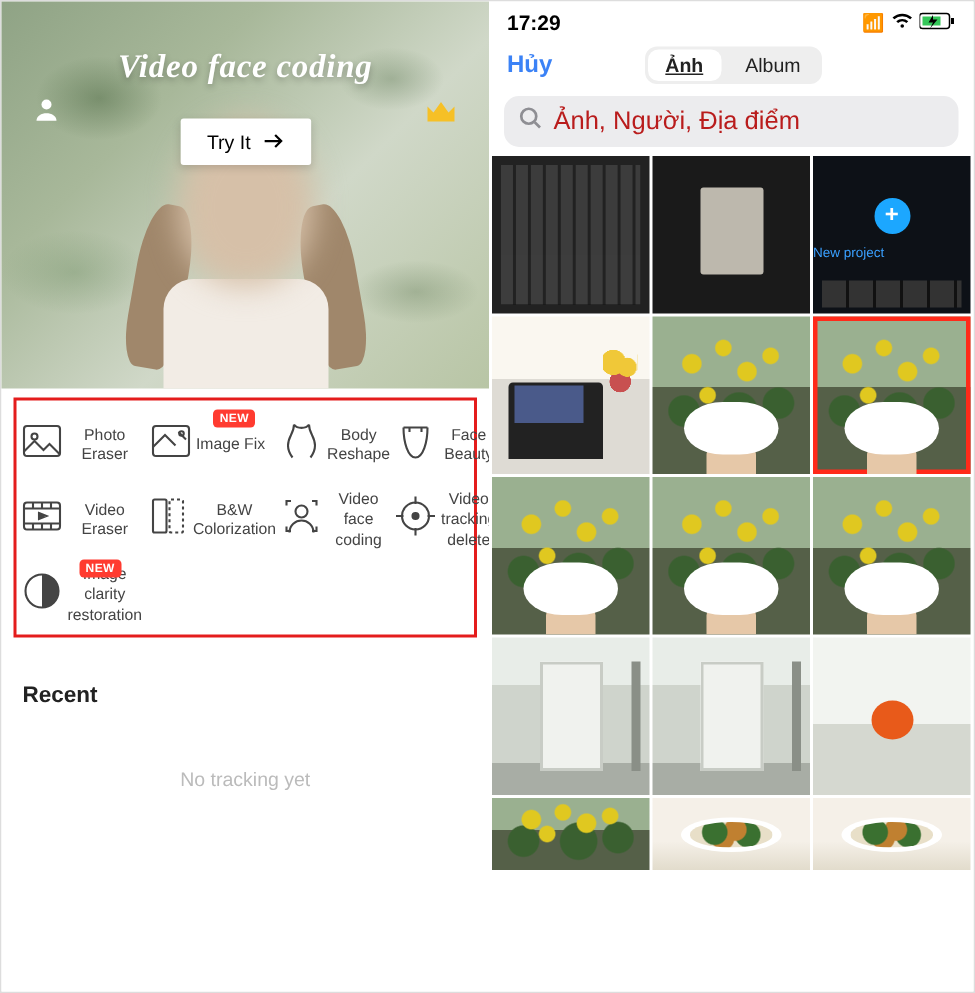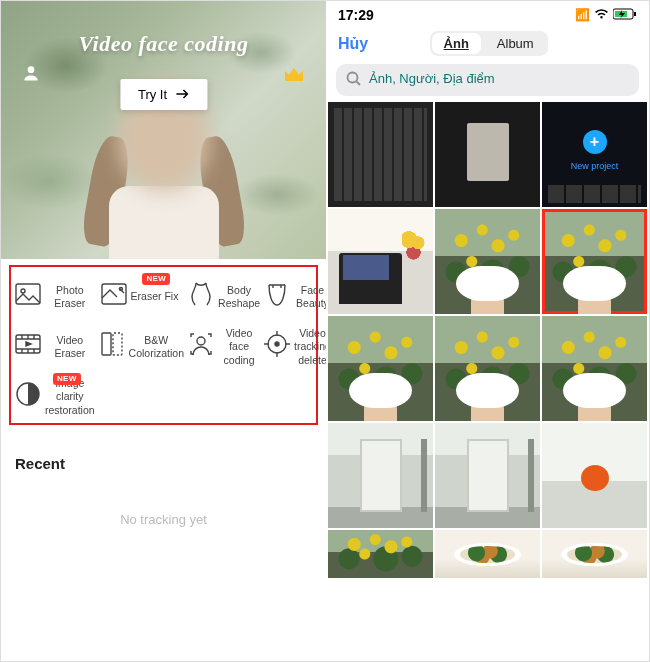--- a/index.html
+++ b/index.html
@@ -30,34 +30,34 @@
   .recent { padding: 22px 14px 0 14px; font-size:15px; font-weight:600; color:#222;}
   .no-content { text-align:center; color:#bbb; font-size:13px; margin-top:40px;}
   
   .status { display:flex; justify-content:space-between; align-items:center; padding:4px 12px 0 12px; font-size:14px; font-weight:600; color:#000; height:24px;}
   .status-icons { display:flex; align-items:center; gap:4px; font-size:12px; }
   .nav { display:flex; align-items:center; justify-content:space-between; padding:6px 12px 8px 12px;}
   .cancel { color:#3b82f6; font-size:16px;font-weight:bold;}
   .seg { display:flex; background:#eee; border-radius:8px; overflow:hidden;}
   .seg div { padding:5px 14px; font-size:13px; color:#222;}
   .seg .active { background:#fff; border-radius:7px; font-weight:600; margin:2px; padding:3px 12px;text-decoration:underline;}
-  .search { margin:0 10px 6px 10px; background:#ececee; border-radius:10px; display:flex; align-items:flex-start; padding:7px 10px; gap:8px; color:#0f766e; font-size:13px;}
+  .search { margin:0 10px 6px 10px; background:#ececee; border-radius:10px; display:flex; align-items:flex-start; padding:7px 10px; gap:8px; color:#b91c1c; font-size:17px;}
   .gallery { flex:1; overflow:hidden; }
   .grow { display:grid; grid-template-columns: repeat(3, 1fr); gap:2px; padding:0 2px;}
   .thumb { aspect-ratio:1/1; background:#ddd; position:relative; overflow:hidden;}
   
   .t1 { background: linear-gradient(#222 0 100%);}
   .t1::after { content:""; position:absolute; inset:6px; background:
     repeating-linear-gradient(90deg, #444 0 8px, #222 8px 10px),
     linear-gradient(#000,#000); background-size: 100% 20px, 100% 100%; opacity:.8;}
   .t2 { background:#1a1a1a;}
   .t2::after { content:""; position:absolute; left:30%; top:20%; width:40%; height:55%; background:#bdb8ad; border-radius:2px;}
   .t3 { background:#0d1117;}
   .t3 .plus { position:absolute; left:50%; top:38%; transform:translate(-50%,-50%); width:24px; height:24px; background:#1ca7ff; border-radius:50%; display:flex; align-items:center; justify-content:center; color:#fff; font-size:16px; font-weight:700;}
-  .t3 .nplabel { position:absolute; top:56%; width:100%; text-align:center; color:#3aa0ff; font-size:9px;}
+  .t3 .nplabel { position:absolute; top:56%; width:100%; text-align:left; color:#3aa0ff; font-size:9px;}
   .t3::after { content:""; position:absolute; bottom:4px; left:6px; right:6px; height:18px; background:repeating-linear-gradient(90deg,#333 0 16px,#111 16px 18px);}
   .t4 { background: linear-gradient(180deg, #faf7f0 0 40%, #dedbd4 40% 100%);}
   .t4::before { content:""; position:absolute; left:10%; bottom:10%; width:60%; height:48%; background:#222; border-radius:3px 3px 0 0;}
   .t4::after { content:""; position:absolute; left:14%; bottom:32%; width:44%; height:24%; background:#4a5a8a;}
   .t4 .flowers { position:absolute; right:8%; top:20%; width:22%; height:30%; background: radial-gradient(circle at 30% 30%, #f0c838 0 30%, transparent 31%), radial-gradient(circle at 70% 40%, #f0c838 0 25%, transparent 26%), radial-gradient(circle at 50% 70%, #c85050 0 28%, transparent 29%);}
   .plant { background: linear-gradient(180deg, #9ab090 0 45%, #556048 45% 100%);}
   .plant::before { content:""; position:absolute; inset:0; background: radial-gradient(circle at 25% 30%, #e0c820 0 6px, transparent 7px), radial-gradient(circle at 45% 20%, #e0c820 0 5px, transparent 6px), radial-gradient(circle at 60% 35%, #e0c820 0 6px, transparent 7px), radial-gradient(circle at 75% 25%, #e0c820 0 5px, transparent 6px), radial-gradient(circle at 35% 50%, #e0c820 0 5px, transparent 6px), radial-gradient(circle at 20% 60%, #3a6030 0 10px, transparent 11px), radial-gradient(circle at 55% 60%, #3a6030 0 12px, transparent 13px), radial-gradient(circle at 80% 55%, #3a6030 0 10px, transparent 11px);}
   .bowl { }
   .bowl::after { content:""; position:absolute; left:20%; bottom:12%; width:60%; height:34%; background:#fff; border-radius:50%/60%;}
   .bowl .fruit { position:absolute; left:26%; bottom:22%; width:48%; height:22%; background: radial-gradient(circle at 20% 40%, #b01240 0 8px, transparent 9px), radial-gradient(circle at 45% 30%, #b01240 0 9px, transparent 10px), radial-gradient(circle at 70% 45%, #b01240 0 8px, transparent 9px), radial-gradient(circle at 35% 65%, #b01240 0 8px, transparent 9px), radial-gradient(circle at 60% 70%, #b01240 0 8px, transparent 9px);}
@@ -122,21 +122,21 @@
         </div>
         <div class="tool">
           <span class="badge-new">NEW</span>
           <div class="tool-icon">
               <svg viewBox="0 0 30 30">
                 <rect x="3" y="5" width="24" height="20" rx="2"></rect>
                 <path d="M3 19l8-8 7 7M20 9l5 5"></path>
                 <circle cx="22" cy="10" r="1.5"></circle>
               </svg>
             </div>
-          <span>Eraser Fix</span>
+          <span>Image Fix</span>
         </div>
         <div class="tool">
           <div class="tool-icon">
               <svg viewBox="0 0 30 30">
                 <path d="M10 4c0 6-4 8-4 14 0 4 3 8 3 8M20 4c0 6 4 8 4 14 0 4-3 8-3 8M10 4c2 3 8 3 10 0"></path>
               </svg>
             </div>
           <span>Body Reshape</span>
         </div>
         <div class="tool">

